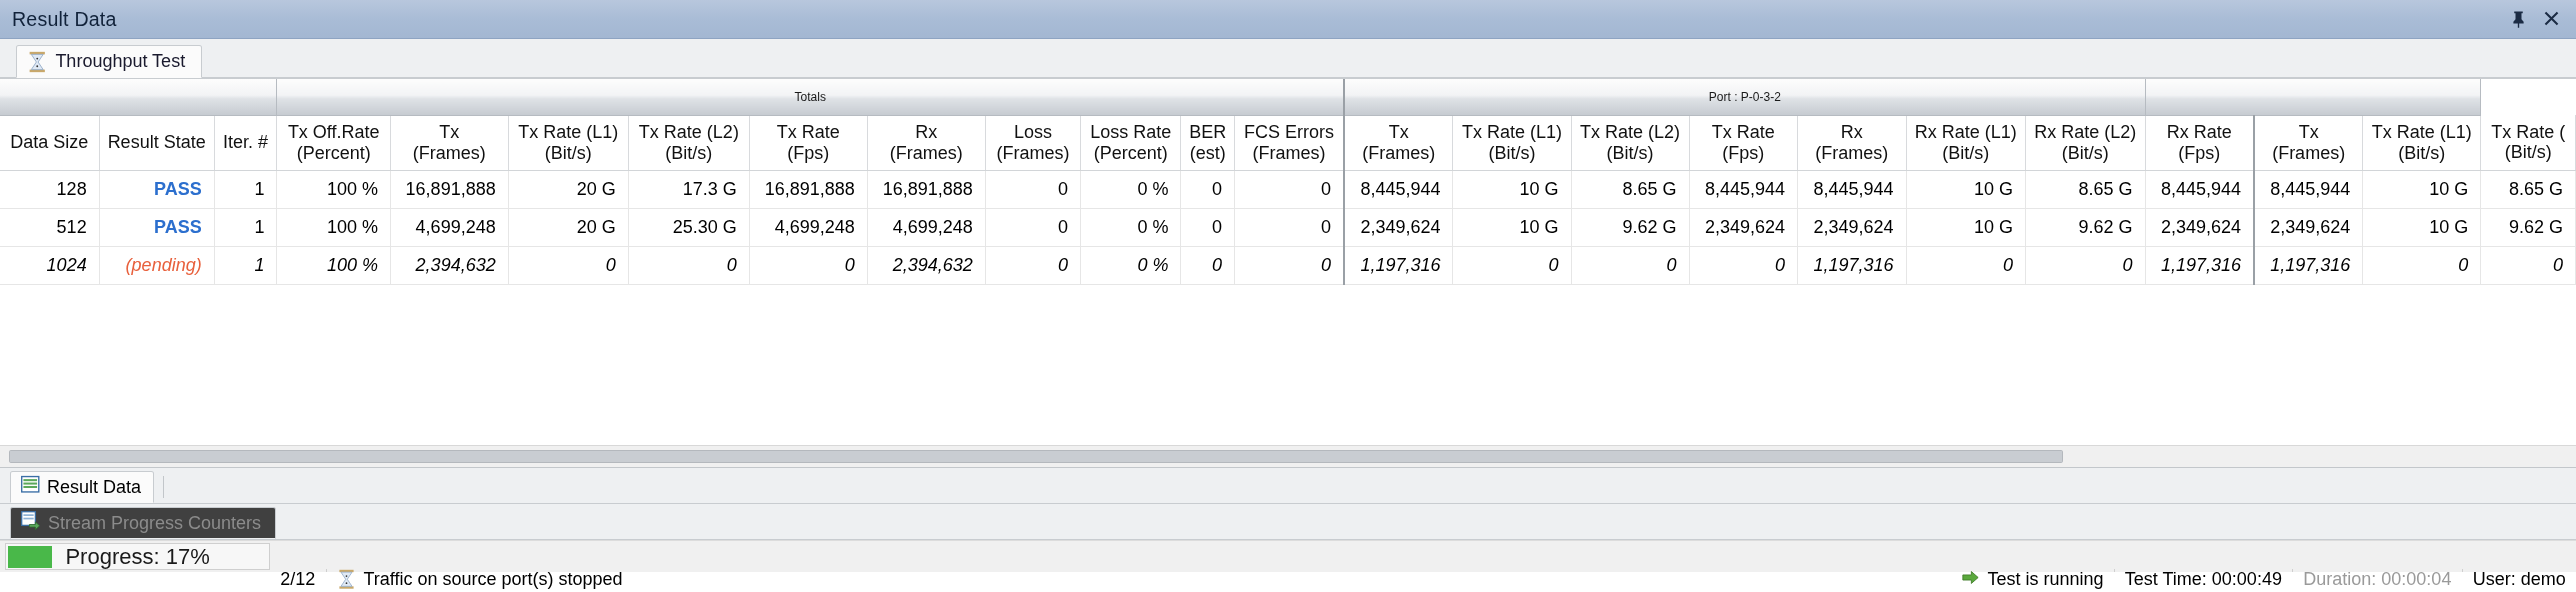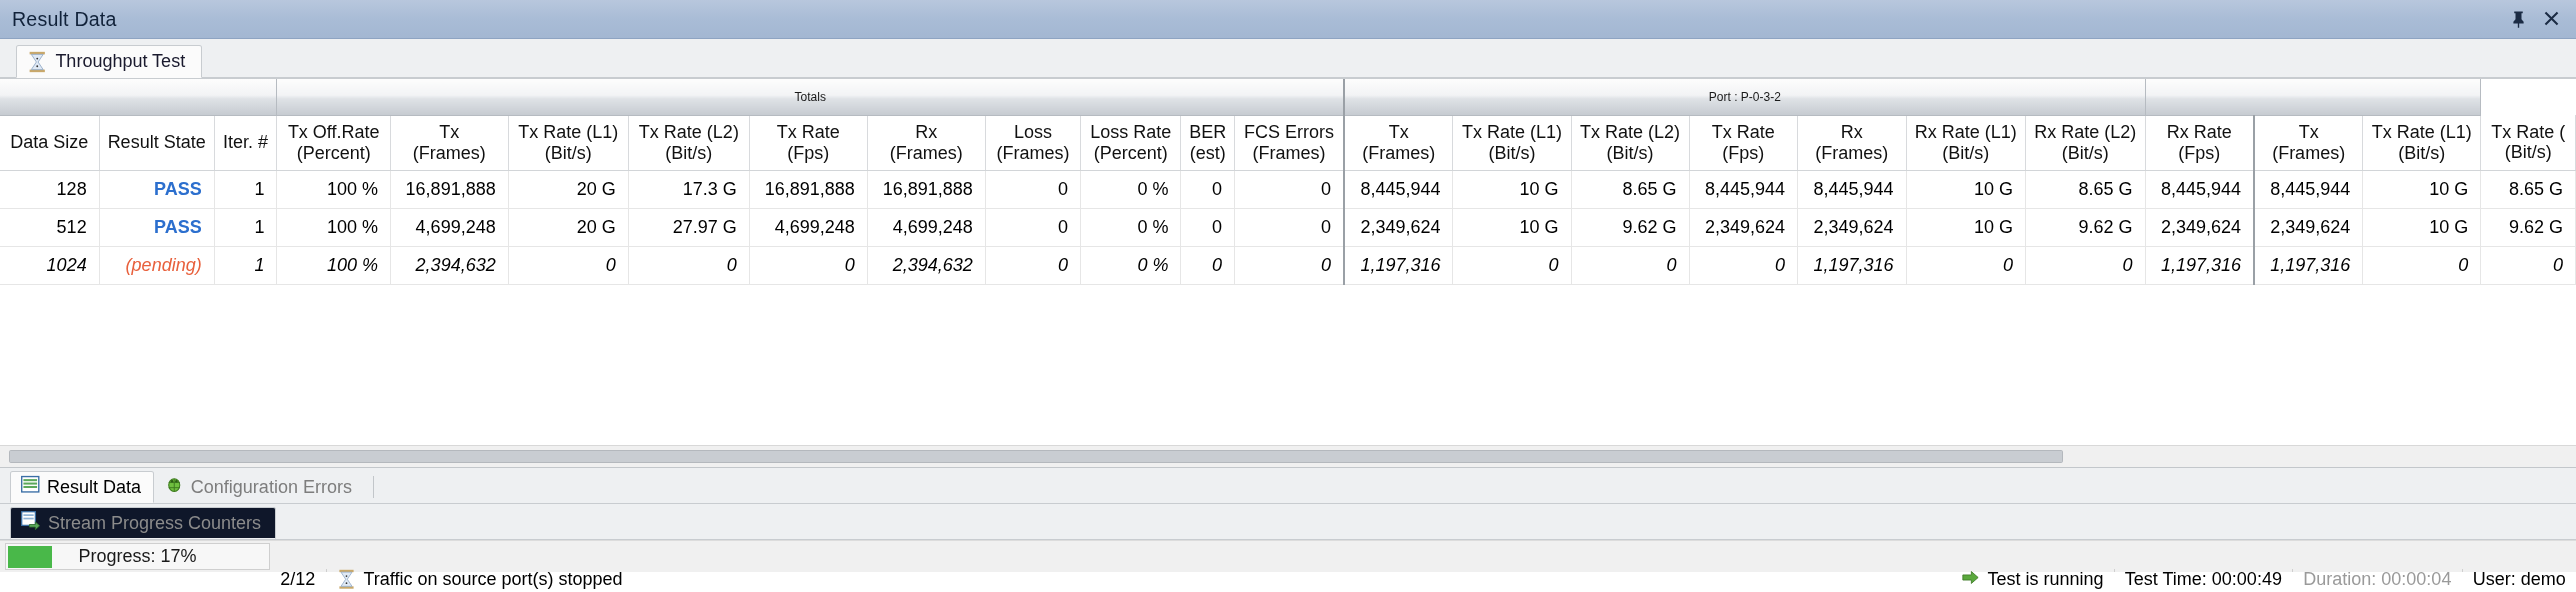--- a/index.html
+++ b/index.html
@@ -243,21 +243,21 @@
   }
   .btab2 {
     display: flex;
     align-items: center;
     gap: 7.7px;
     height: 32px;
     padding: 0 13.7px 0 8.5px;
     box-sizing: border-box;
     font-size: 18px;
     color: #8b8b8b;
-    background: #0f172a;
+    background: #404040;
     border: 0.9px solid #c8ccd0;
     border-bottom-color: #eef0f2;
     border-radius: 2.6px 2.6px 0 0;
     cursor: pointer;
     margin-top: 32px;
   }
 
   
   .statusbar {
     height: 32px;
@@ -291,21 +291,21 @@
   .progress-fill {
     height: 22px;
     background: #49b849;
     width: 17%;
     margin-left: 1.7px;
   }
   .progress-label {
     position: absolute;
     left: 0; right: 0;
     text-align: center;
-    font-size: 18px;
+    font-size: 22px;
     color: #1a1a1a;
   }
   .sb-grow { flex: 1; }
   .sb-dim { color: #9a9a9a; }
   .arrow-green { display:block; }
 </style>
 </head>
 <body>
 
 <div class="titlebar">
@@ -428,21 +428,21 @@
           <td>10 G</td>
           <td>8.65 G</td>
         </tr>
         <tr class="datarow">
           <td class="ctr">512</td>
           <td class="state-pass">PASS</td>
           <td class="ctr">1</td>
           <td>100 %</td>
           <td>4,699,248</td>
           <td>20 G</td>
-          <td>27.97 G</td>
+          <td>25.30 G</td>
           <td>4,699,248</td>
           <td>4,699,248</td>
           <td>0</td>
           <td>0 %</td>
           <td>0</td>
           <td>0</td>
           <td class="sepcell">2,349,624</td>
           <td>10 G</td>
           <td>9.62 G</td>
           <td>2,349,624</td>
@@ -492,31 +492,20 @@
     <span>
       <svg width="20.5" height="20.5" viewBox="0 0 24 24">
         <rect x="2" y="3" width="20" height="18" fill="#ffffff" stroke="#3a6ea5" stroke-width="1.6"></rect>
         <rect x="4" y="6" width="16" height="2.4" fill="#5ba85b"></rect>
         <rect x="4" y="10" width="16" height="2.4" fill="#5ba85b"></rect>
         <rect x="4" y="14" width="16" height="2.4" fill="#5ba85b"></rect>
       </svg>
     </span>
     <span>Result Data</span>
   </div>
-  <div class="btab inactive">
-    <span>
-      <svg width="20.5" height="20.5" viewBox="0 0 24 24">
-        <ellipse cx="12" cy="13" rx="6.5" ry="7.5" fill="#6fbf3f" stroke="#3d7a1f" stroke-width="1.2"></ellipse>
-        <path d="M12 6 v14 M5.5 10 h13 M5.5 16 h13" stroke="#3d7a1f" stroke-width="1.1" fill="none"></path>
-        <circle cx="9.5" cy="8.5" r="1.5" fill="#2c5c15"></circle>
-        <circle cx="14.5" cy="8.5" r="1.5" fill="#2c5c15"></circle>
-      </svg>
-    </span>
-    <span>Configuration Errors</span>
-  </div>
   <div class="btab-divider"></div>
 </div>
 
 <div class="tabstrip-bottom2">
   <div class="btab2">
     <span>
       <svg width="20.5" height="20.5" viewBox="0 0 24 24">
         <rect x="2" y="2" width="16" height="16" fill="#ffffff" stroke="#3a6ea5" stroke-width="1.5"></rect>
         <rect x="4" y="5" width="12" height="2" fill="#8fb3d6"></rect>
         <rect x="4" y="9" width="12" height="2" fill="#8fb3d6"></rect>

